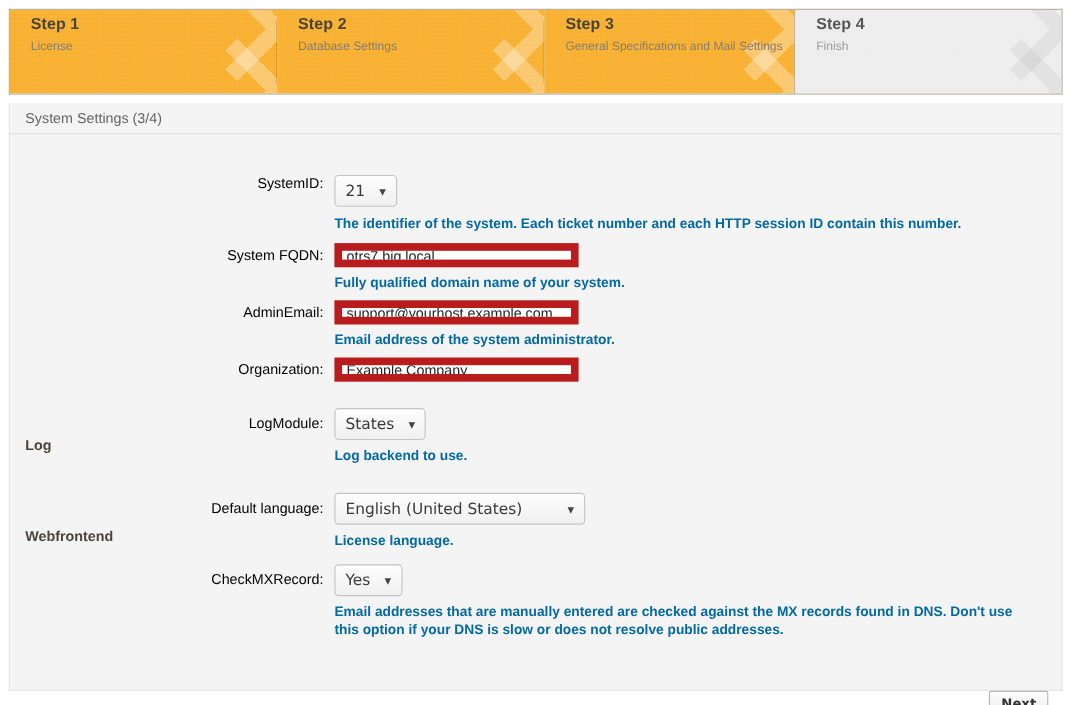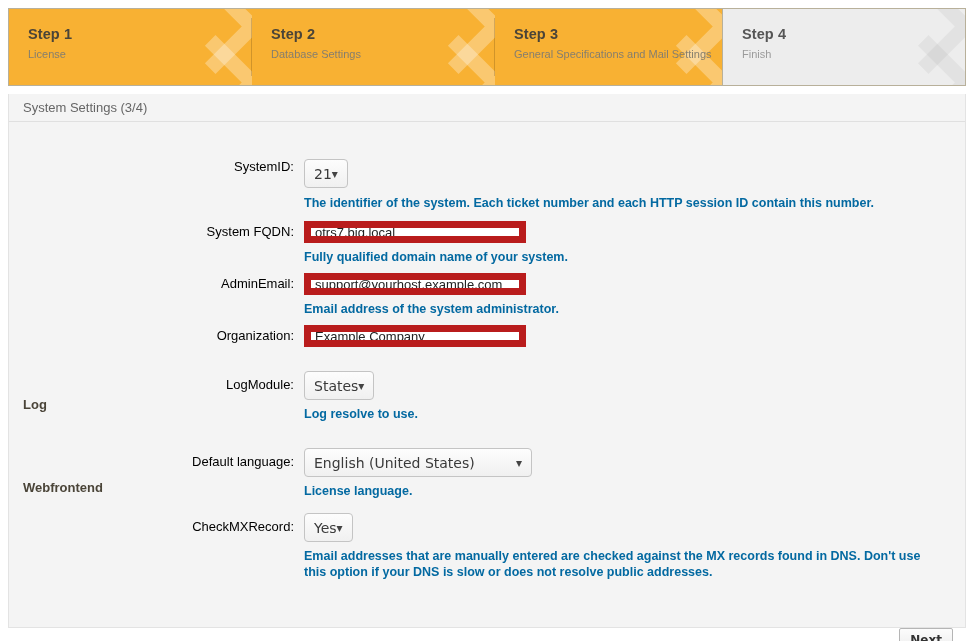--- a/index.html
+++ b/index.html
@@ -26,21 +26,21 @@
     box-sizing: border-box;
     border: 1px solid #b8b09a;
     background: #ededed;
     display: flex;
     overflow: hidden;
   }
   .step {
     position: relative;
     box-sizing: border-box;
     overflow: hidden;
-    padding: 16px 0 0 19px;
+    padding: 4px 0 0 19px;
   }
   .step.s1 { width: 243px; background: #f8b133; }
   .step.s2 { width: 243px; background: #f8b133; }
   .step.s3 { width: 228px; background: #f8b133; }
   .step.s4 { flex: 1 1 auto; background: #ededed; }
 
   
   .step::before {
     content: "";
     position: absolute;
@@ -172,21 +172,21 @@
     font-size: 13px;
     color: #222222;
     outline: none;
     border-radius: 0;
   }
 
   
   .sel {
     display: inline-flex;
     align-items: center;
-    gap: 0;
+    gap: 13px;
     box-sizing: border-box;
     height: 29px;
     padding: 0 9px;
     border: 1px solid #c4c4c4;
     border-radius: 4px;
     background: linear-gradient(#fdfdfd, #f0f0f0);
     font-family: "DejaVu Sans", sans-serif;
     font-size: 14px;
     color: #3a3a3a;
     white-space: nowrap;
@@ -305,21 +305,21 @@
       </div>
     </div>
 
     <div class="row" style="margin-top:24px">
       <div class="lbl" style="padding-top:6px">LogModule:</div>
       <div class="fld">
         <div class="sel">
           <span>States</span>
           <span class="caret">▾</span>
         </div>
-        <div class="hint" style="margin-top:6px">Log resolve to use.</div>
+        <div class="hint" style="margin-top:6px">Log backend to use.</div>
       </div>
     </div>
 
     <div class="row" style="margin-top:26px">
       <div class="lbl" style="padding-top:6px">Default language:</div>
       <div class="fld">
         <div class="sel wide">
           <span>English (United States)</span>
           <span class="caret">▾</span>
         </div>

